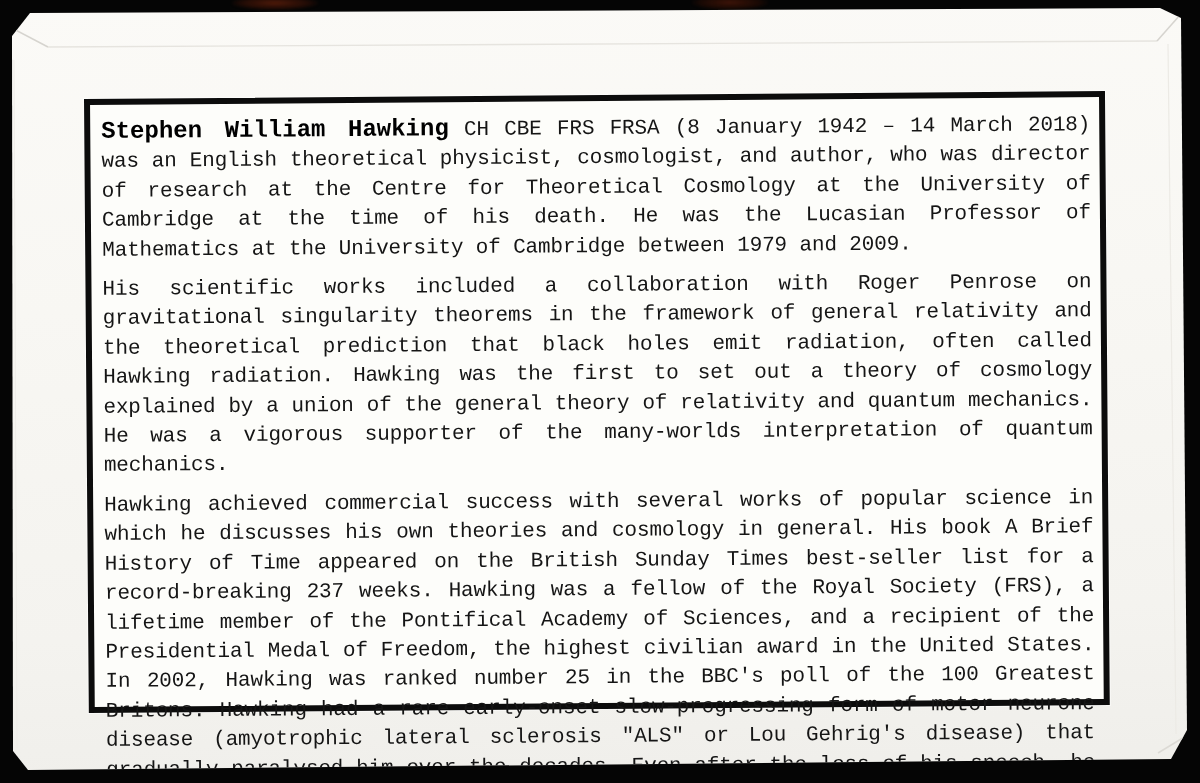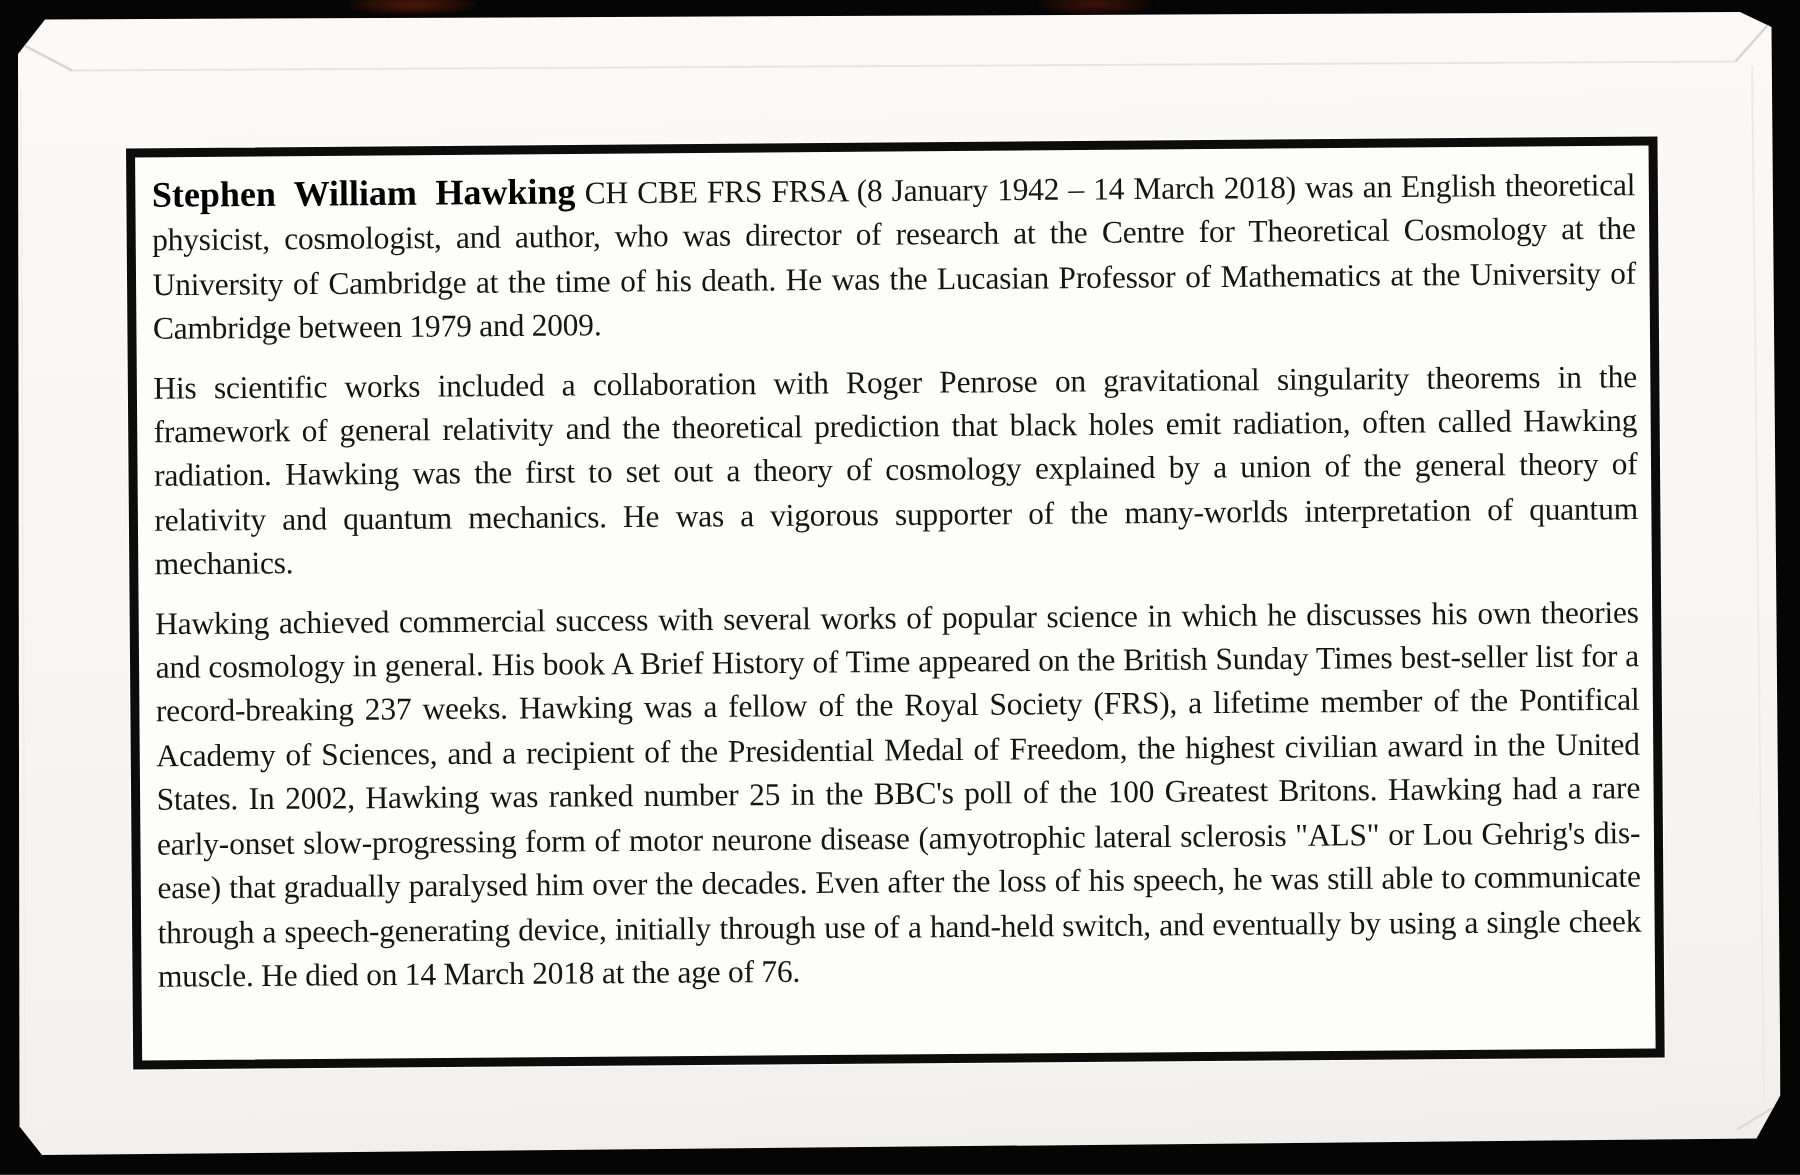--- a/index.html
+++ b/index.html
@@ -1,19 +1,19 @@
 <!DOCTYPE html>
 <html><head>
 <meta charset="utf-8">
 <style>
   html,body{margin:0;padding:0;background:#000;}
   .photo{
     position:relative;width:1200px;height:783px;overflow:hidden;
     background:#050505;
-    font-family:Liberation Serif, serif;
+    font-family:Liberation Mono, monospace;
   }
   .envelope{
     position:absolute;inset:0;
     clip-path:polygon(12px 36px,30px 13px,1160px 8px,1181px 18px,1187px 730px,1171px 759px,28px 770px,13px 751px);
     background:linear-gradient(178deg,#fbfaf7 0%,#f8f7f3 38%,#f4f3ef 78%,#efeeea 100%);
   }
   .creases{position:absolute;inset:0;pointer-events:none;}
   .artifact{position:absolute;pointer-events:none;filter:blur(1px);}
   .artifact.a1{left:232px;top:-4px;width:86px;height:14px;
     background:radial-gradient(ellipse at center,rgba(86,28,10,.9) 0%,rgba(60,18,6,.5) 55%,transparent 75%);}

